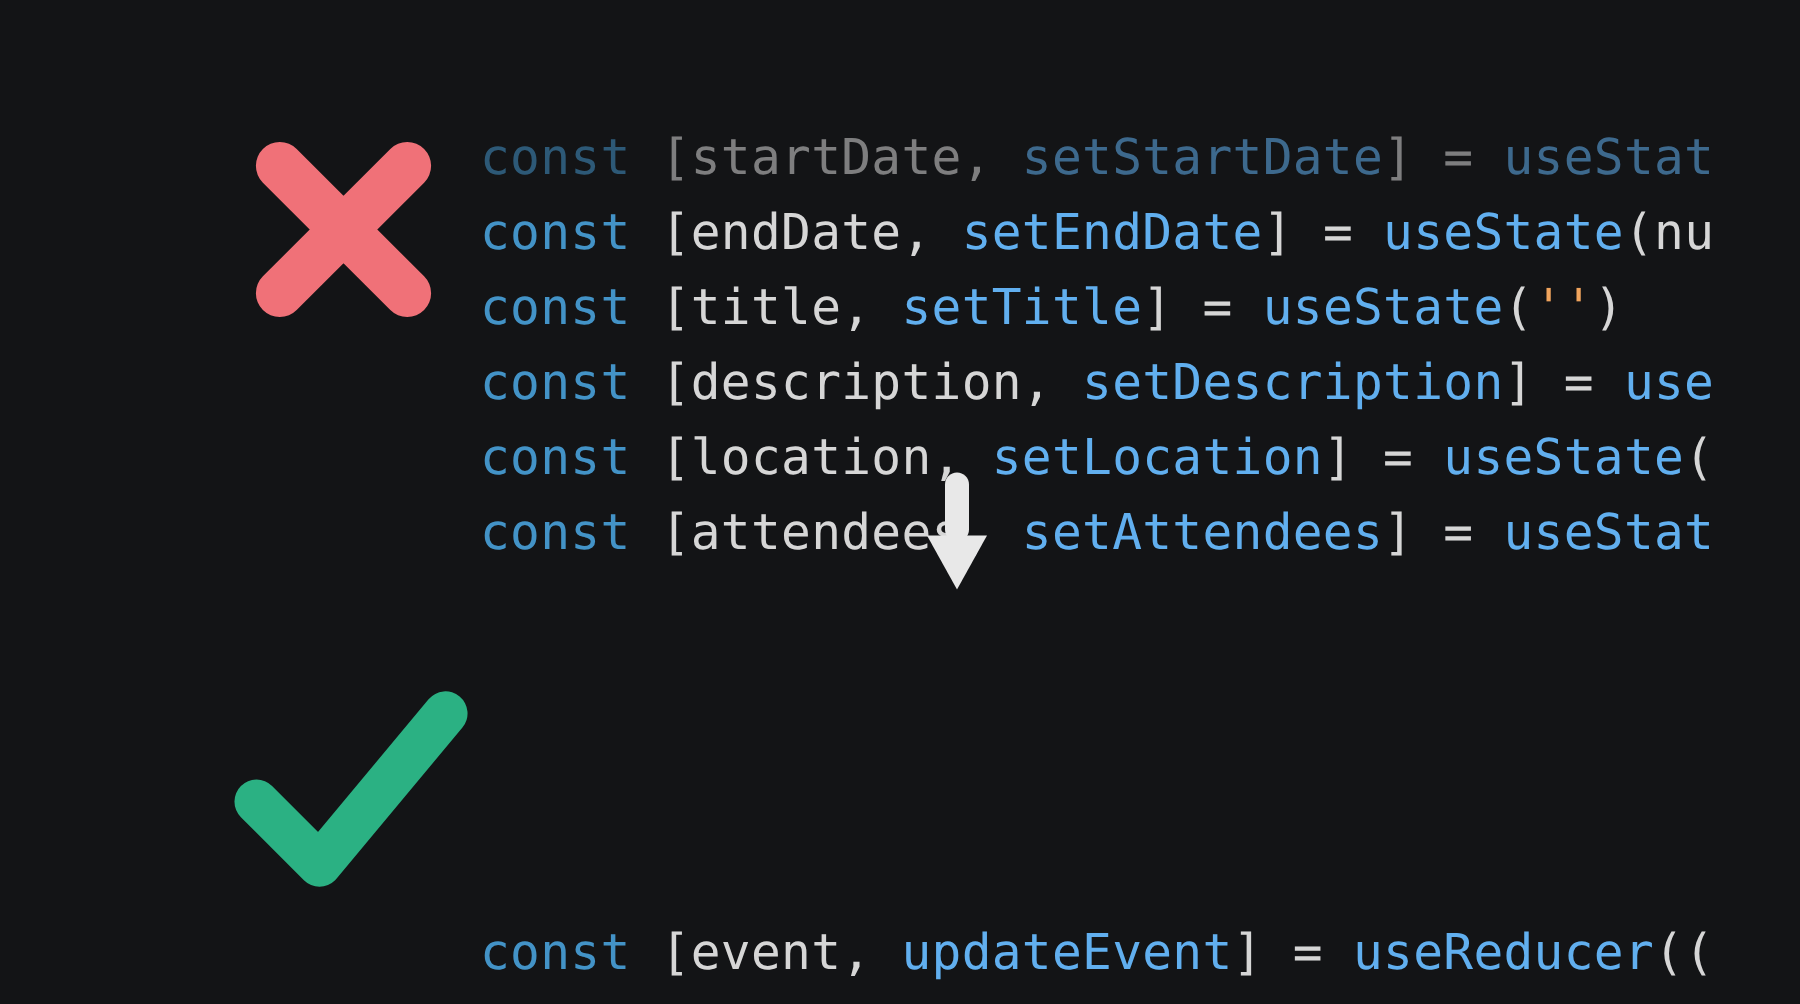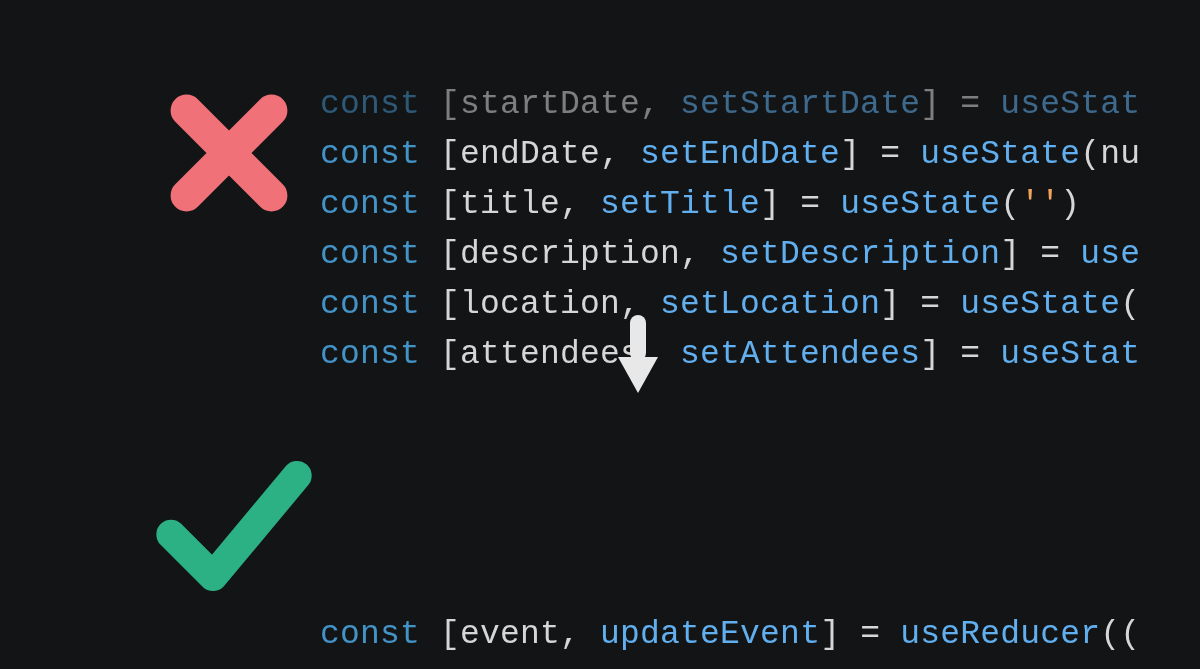--- a/index.html
+++ b/index.html
@@ -8,21 +8,20 @@
     width: 1200px;
     height: 669px;
     background: #131416;
     overflow: hidden;
     font-family: "SF Mono", ui-monospace, Menlo, Consolas, monospace;
   }
   .stage {
     position: relative;
     width: 1200px;
     height: 669px;
-    font-family: Liberation Mono, monospace;
   }
   .icon-col {
     position: absolute;
     left: 80px;
     top: 0;
     bottom: 0;
     width: 170px;
   }
   .code-col {
     position: absolute;

